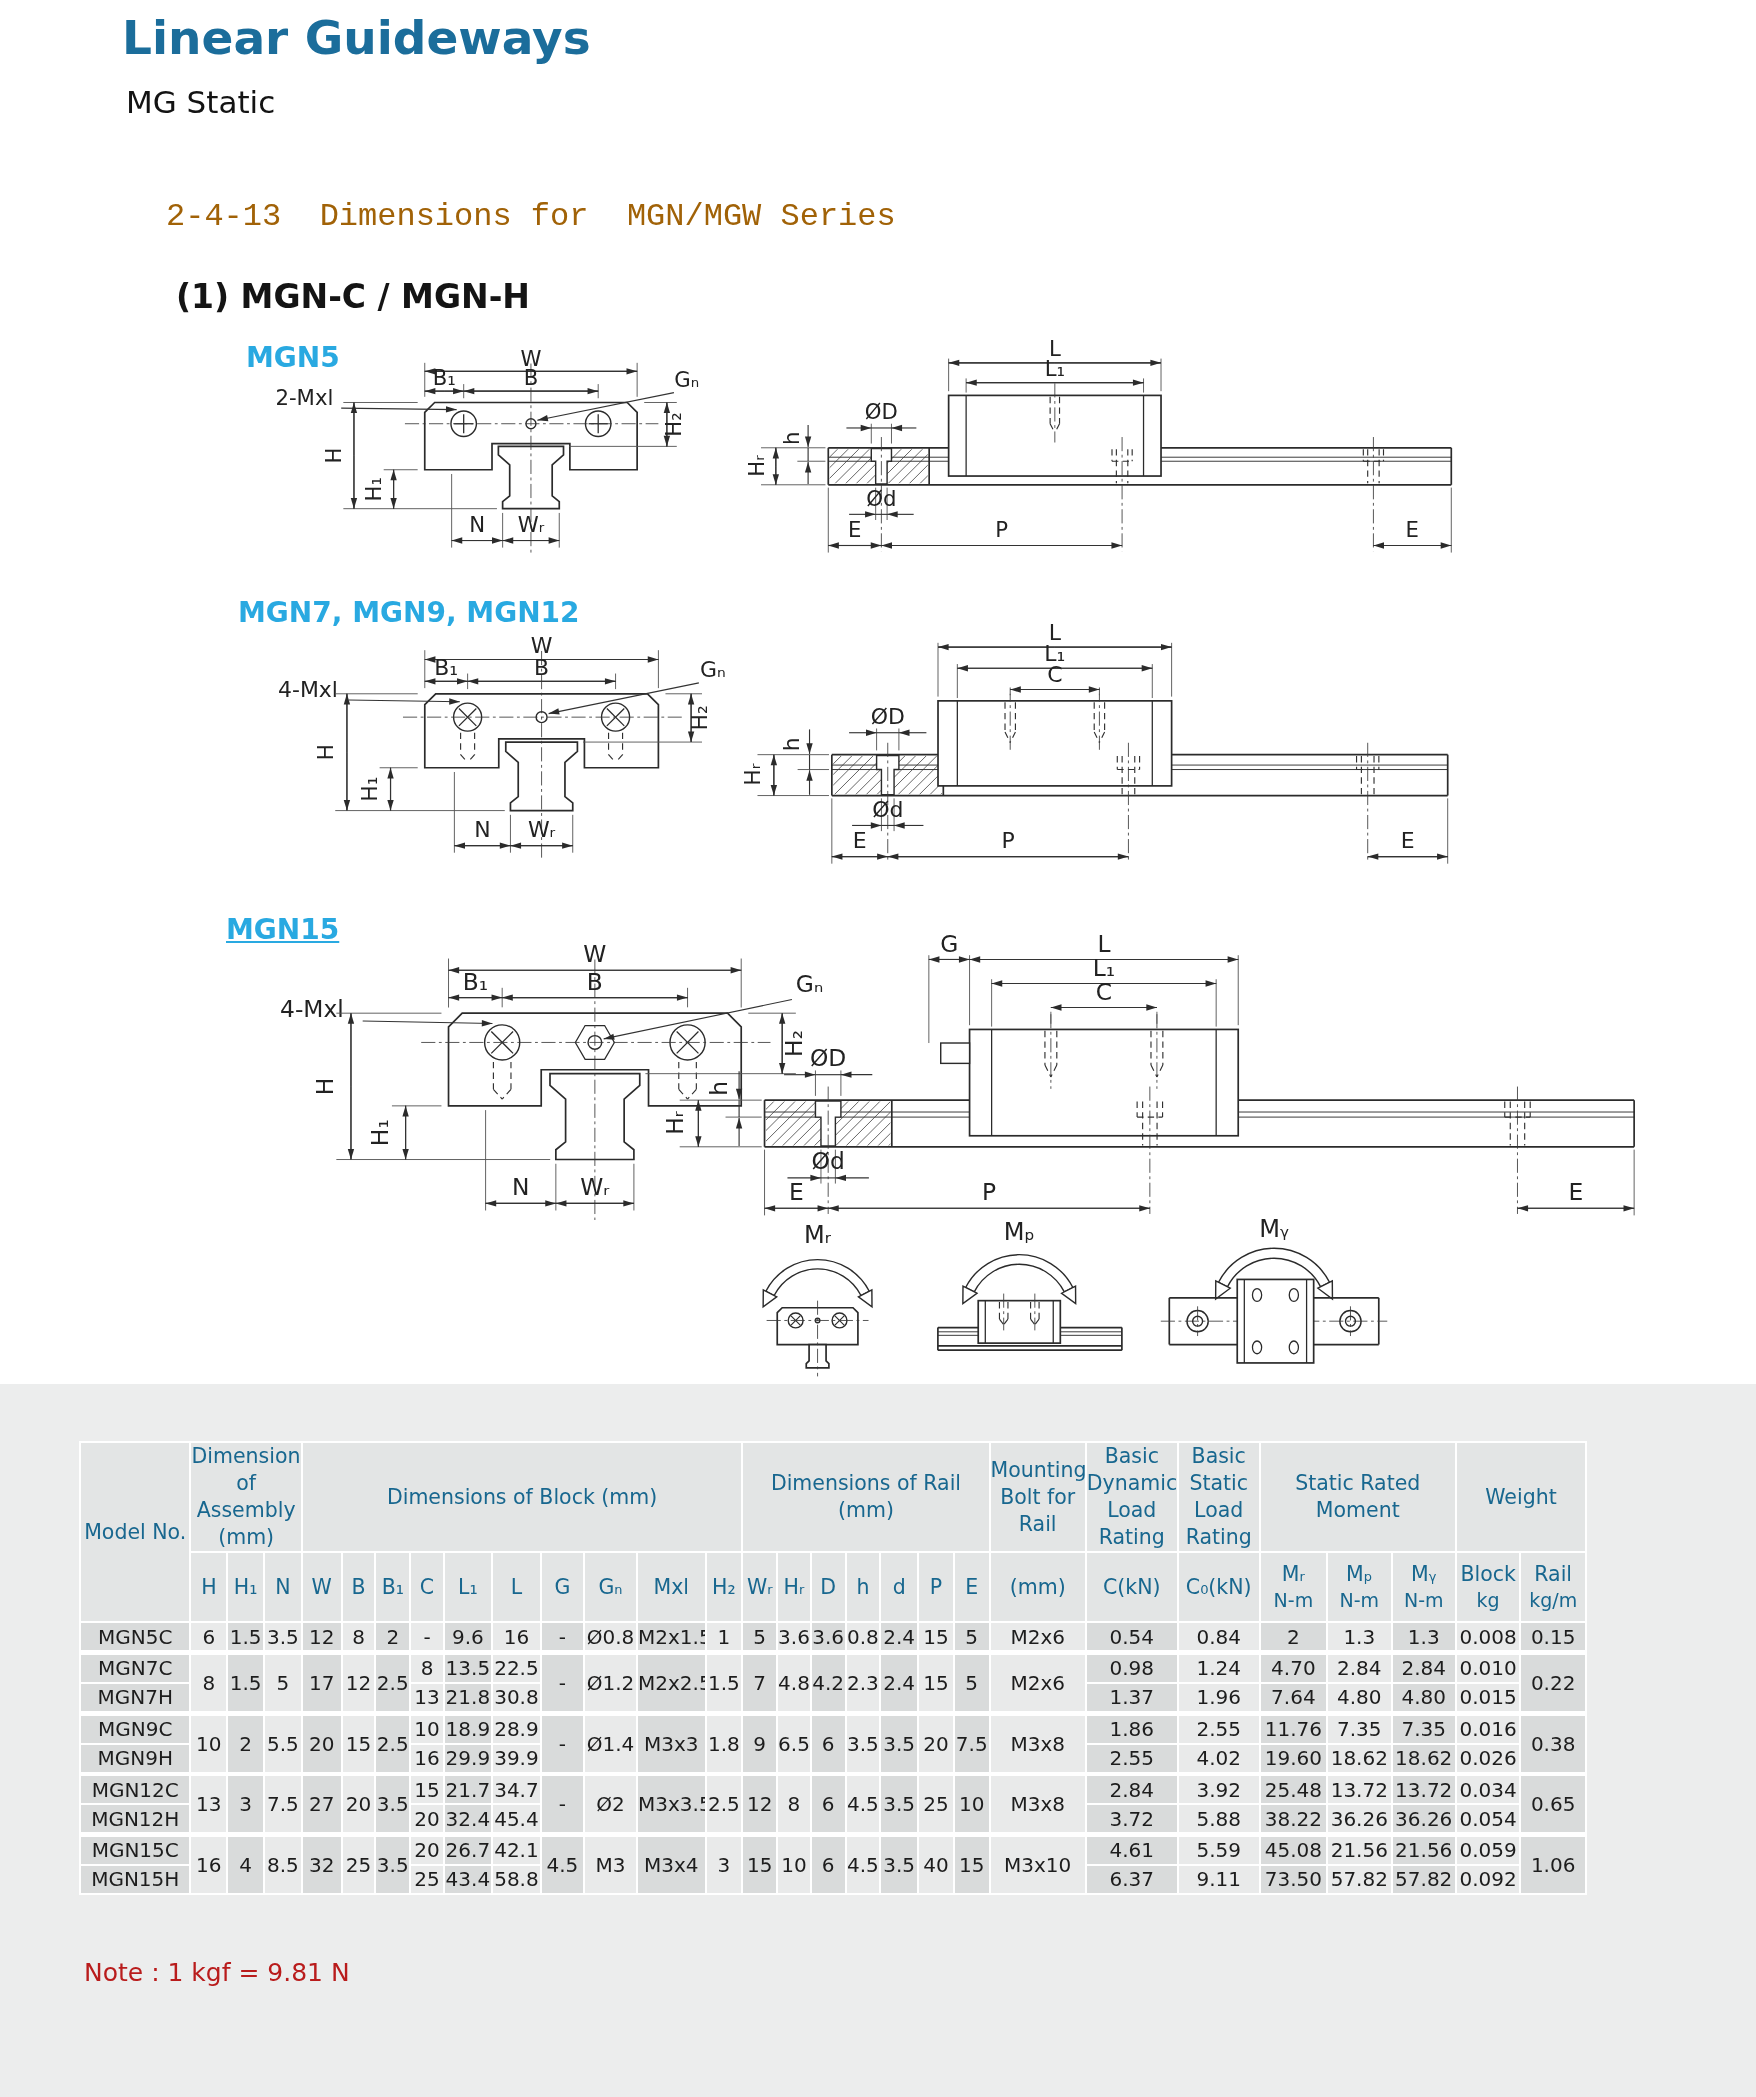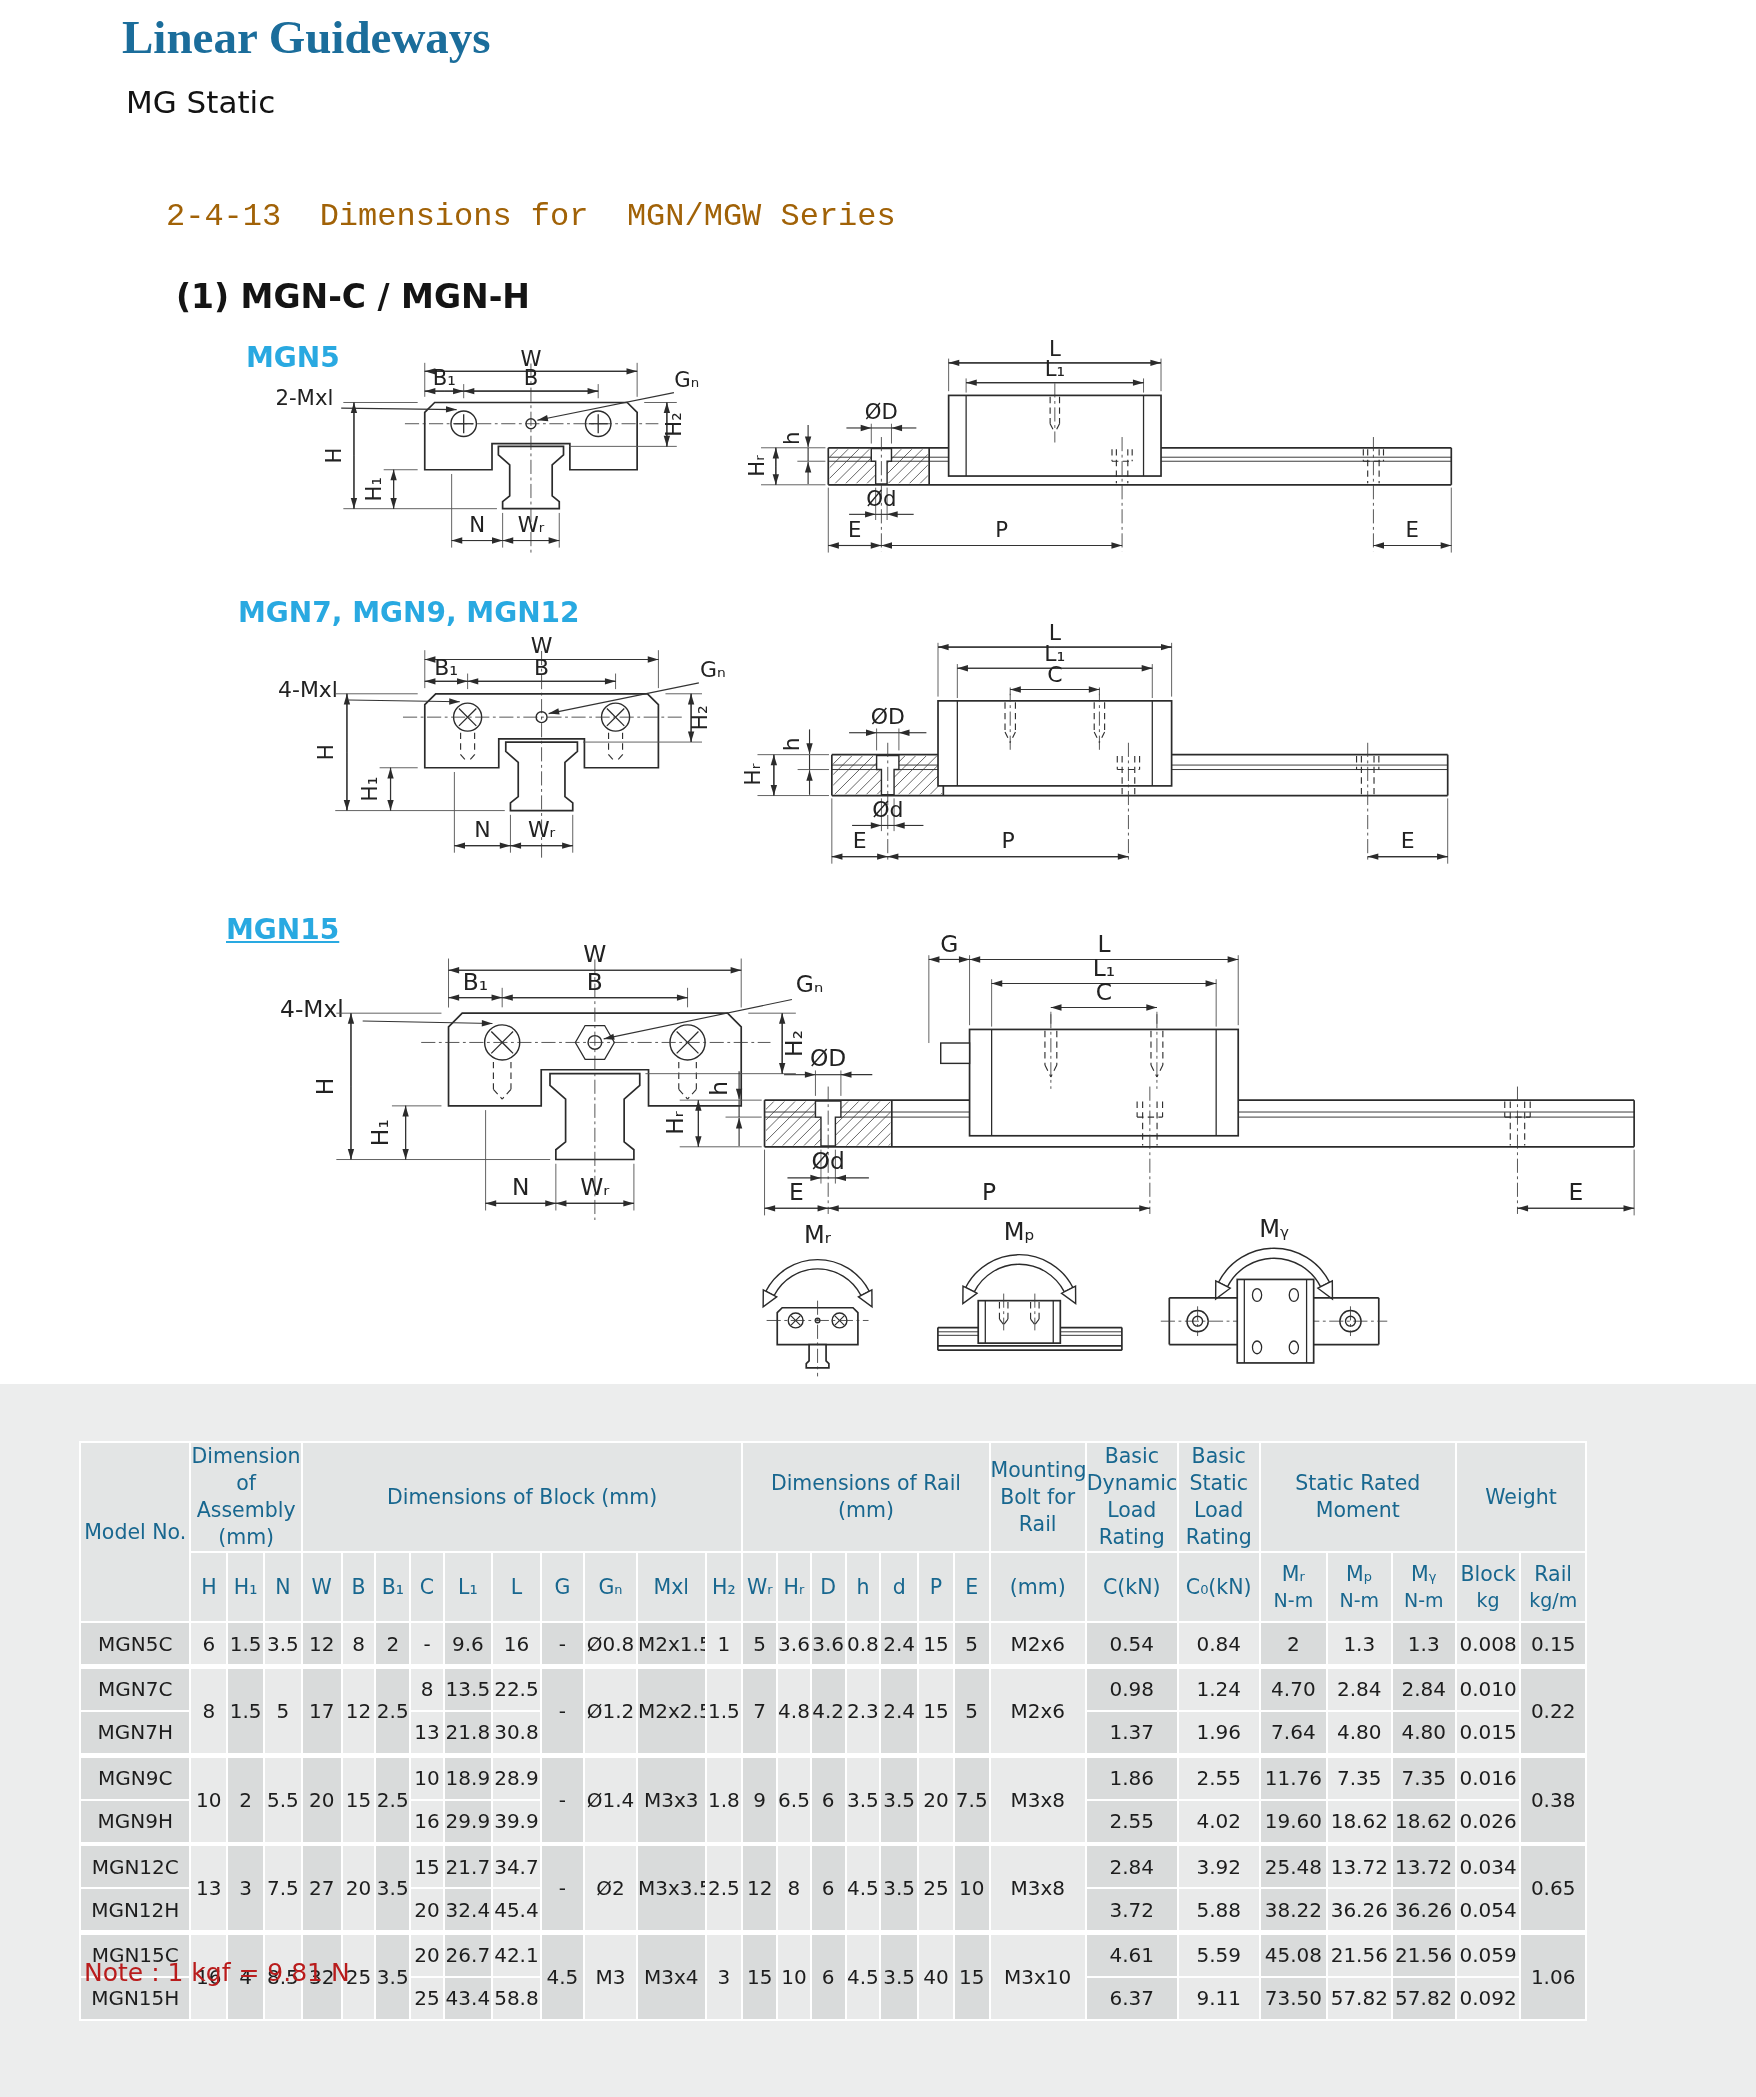--- a/index.html
+++ b/index.html
@@ -5,35 +5,35 @@
   html,body{margin:0;padding:0;}
   body{
     position:relative;
     width:1756px;height:2097px;
     background:#ffffff;
     font-family:"DejaVu Sans","Liberation Sans",sans-serif;
     color:#1d1d1d;
     overflow:hidden;
   }
   #band{position:absolute;left:0;top:1384px;width:1756px;height:714px;background:#ECEDED;}
-  .title{position:absolute;left:122px;top:10px;font-size:47px;font-weight:700;color:#1B6D9B;white-space:pre;font-family:Liberation Serif, serif;}
+  .title{position:absolute;left:122px;top:10px;font-size:47px;font-weight:700;color:#1B6D9B;white-space:pre;}
   .series{position:absolute;left:126px;top:84px;font-size:31px;color:#131313;white-space:pre;}
   .section{position:absolute;left:166px;top:198px;font-size:32px;color:#a16207;white-space:pre;font-weight:500;font-family:Liberation Mono, monospace;}
   .subsection{position:absolute;left:176px;top:277px;font-size:33px;color:#141414;white-space:pre;font-weight:700;}
   .dlabel{position:absolute;font-size:28px;font-weight:700;color:#29A9E1;white-space:pre;}
   #dl1{left:238px;top:341px;margin-left:8px;}
   #dl2{left:238px;top:596px;}
   #dl3{left:226px;top:913px;text-decoration:underline;}
   svg.draw{position:absolute;font-family:"DejaVu Sans",sans-serif;}
   #tblwrap{position:absolute;left:79px;top:1441px;}
   table#tbl{border-collapse:separate;border-spacing:2.8px;background:#ffffff;table-layout:fixed;width:1508px;}
   #tbl td{text-align:center;vertical-align:middle;padding:0;font-size:20px;color:#1d1d1d;overflow:hidden;}
   #tbl thead tr:nth-child(1){height:105px;}
   #tbl thead tr:nth-child(2){height:68px;}
-  #tbl tbody tr{height:41px;}
+  #tbl tbody tr{height:27px;}
   #tbl tbody tr.sp{height:0.7px;}
   #tbl td.spc{background:#ffffff;}
   #tbl td.hc{background:#E3E5E5;color:#18678F;font-weight:500;font-size:20.5px;line-height:1.32;}
   #tbl td.cd{background:#D9DBDB;}
   #tbl td.cl{background:#E9EAEA;}
   #tbl .m1{font-size:20.5px;}
   #tbl .m2{font-size:19px;margin-top:0;}
   .note{position:absolute;left:84px;top:1934px;font-size:25px;color:#b91c1c;white-space:pre;margin-top:24px;}
 </style>
 </head>

